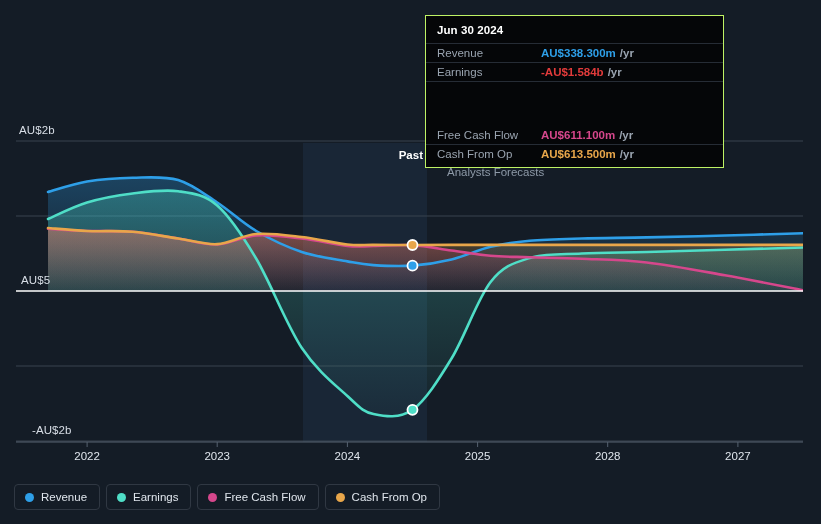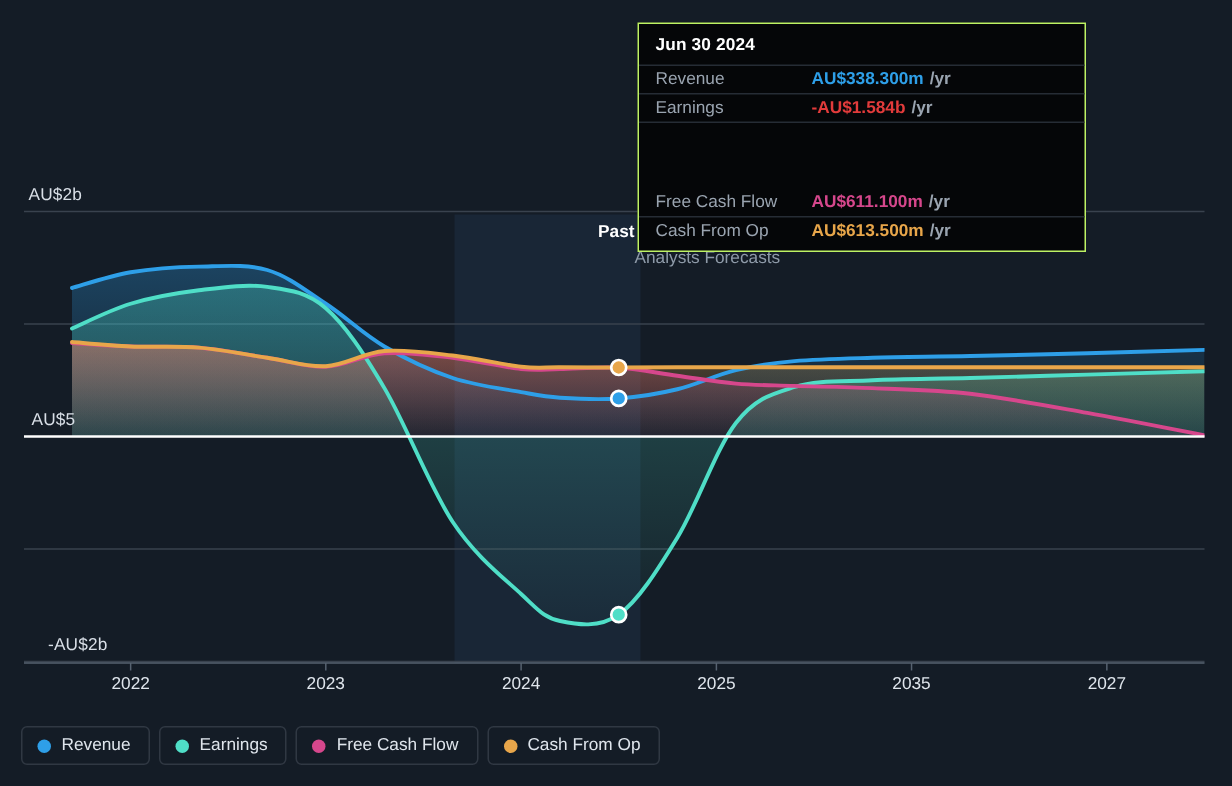--- a/index.html
+++ b/index.html
@@ -58,21 +58,21 @@
     top: 149px;
     font-size: 11.5px;
     white-space: nowrap;
   }
   #caption-past {
     right: 398px;
     color: #ffffff;
     font-weight: 600;
   }
   #caption-forecast {
-    left: 423px;
+    left: 447px;
     color: #8e9aa8;
     margin-top: 17px;
   }
 
   
   #tooltip {
     position: absolute;
     left: 425px;
     top: 15px;
     width: 299px;
@@ -215,21 +215,21 @@
 
   <div class="y-label" id="y-top">AU$2b</div>
   <div class="y-label" id="y-zero">AU$5</div>
   <div class="y-label" id="y-bot">-AU$2b</div>
 
   <div id="x-labels">
       <div class="x-label" style="left: 87.1px;">2022</div>
       <div class="x-label" style="left: 217.2px;">2023</div>
       <div class="x-label" style="left: 347.4px;">2024</div>
       <div class="x-label" style="left: 477.6px;">2025</div>
-      <div class="x-label" style="left: 607.7px;">2035</div>
+      <div class="x-label" style="left: 607.7px;">2028</div>
       <div class="x-label" style="left: 737.9px;">2027</div>
     </div>
 
   <div class="band-caption" id="caption-past">Past</div>
   <div class="band-caption" id="caption-forecast">Analysts Forecasts</div>
 
   <div id="tooltip">
     <div id="tooltip-date">Jun 30 2024</div>
     <div id="tooltip-rows">
         <div class="tt-row">

